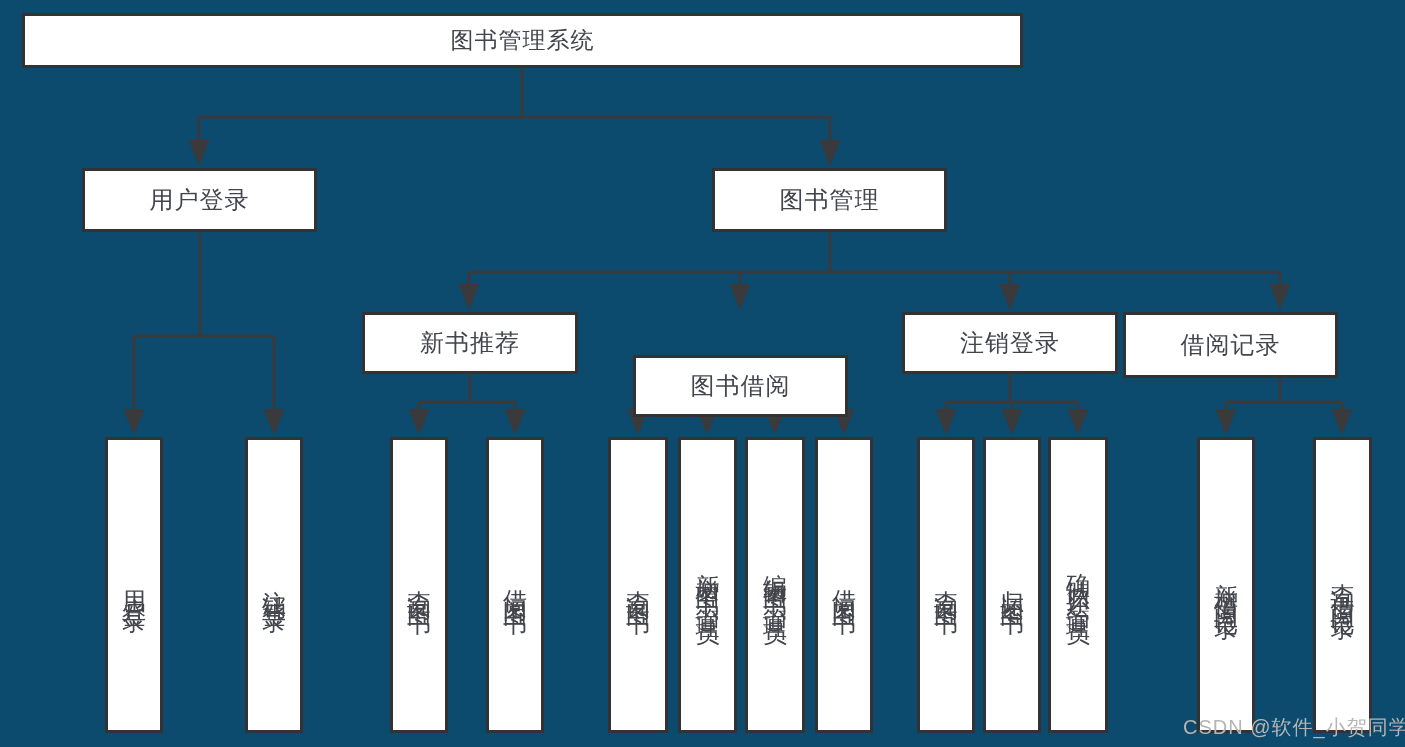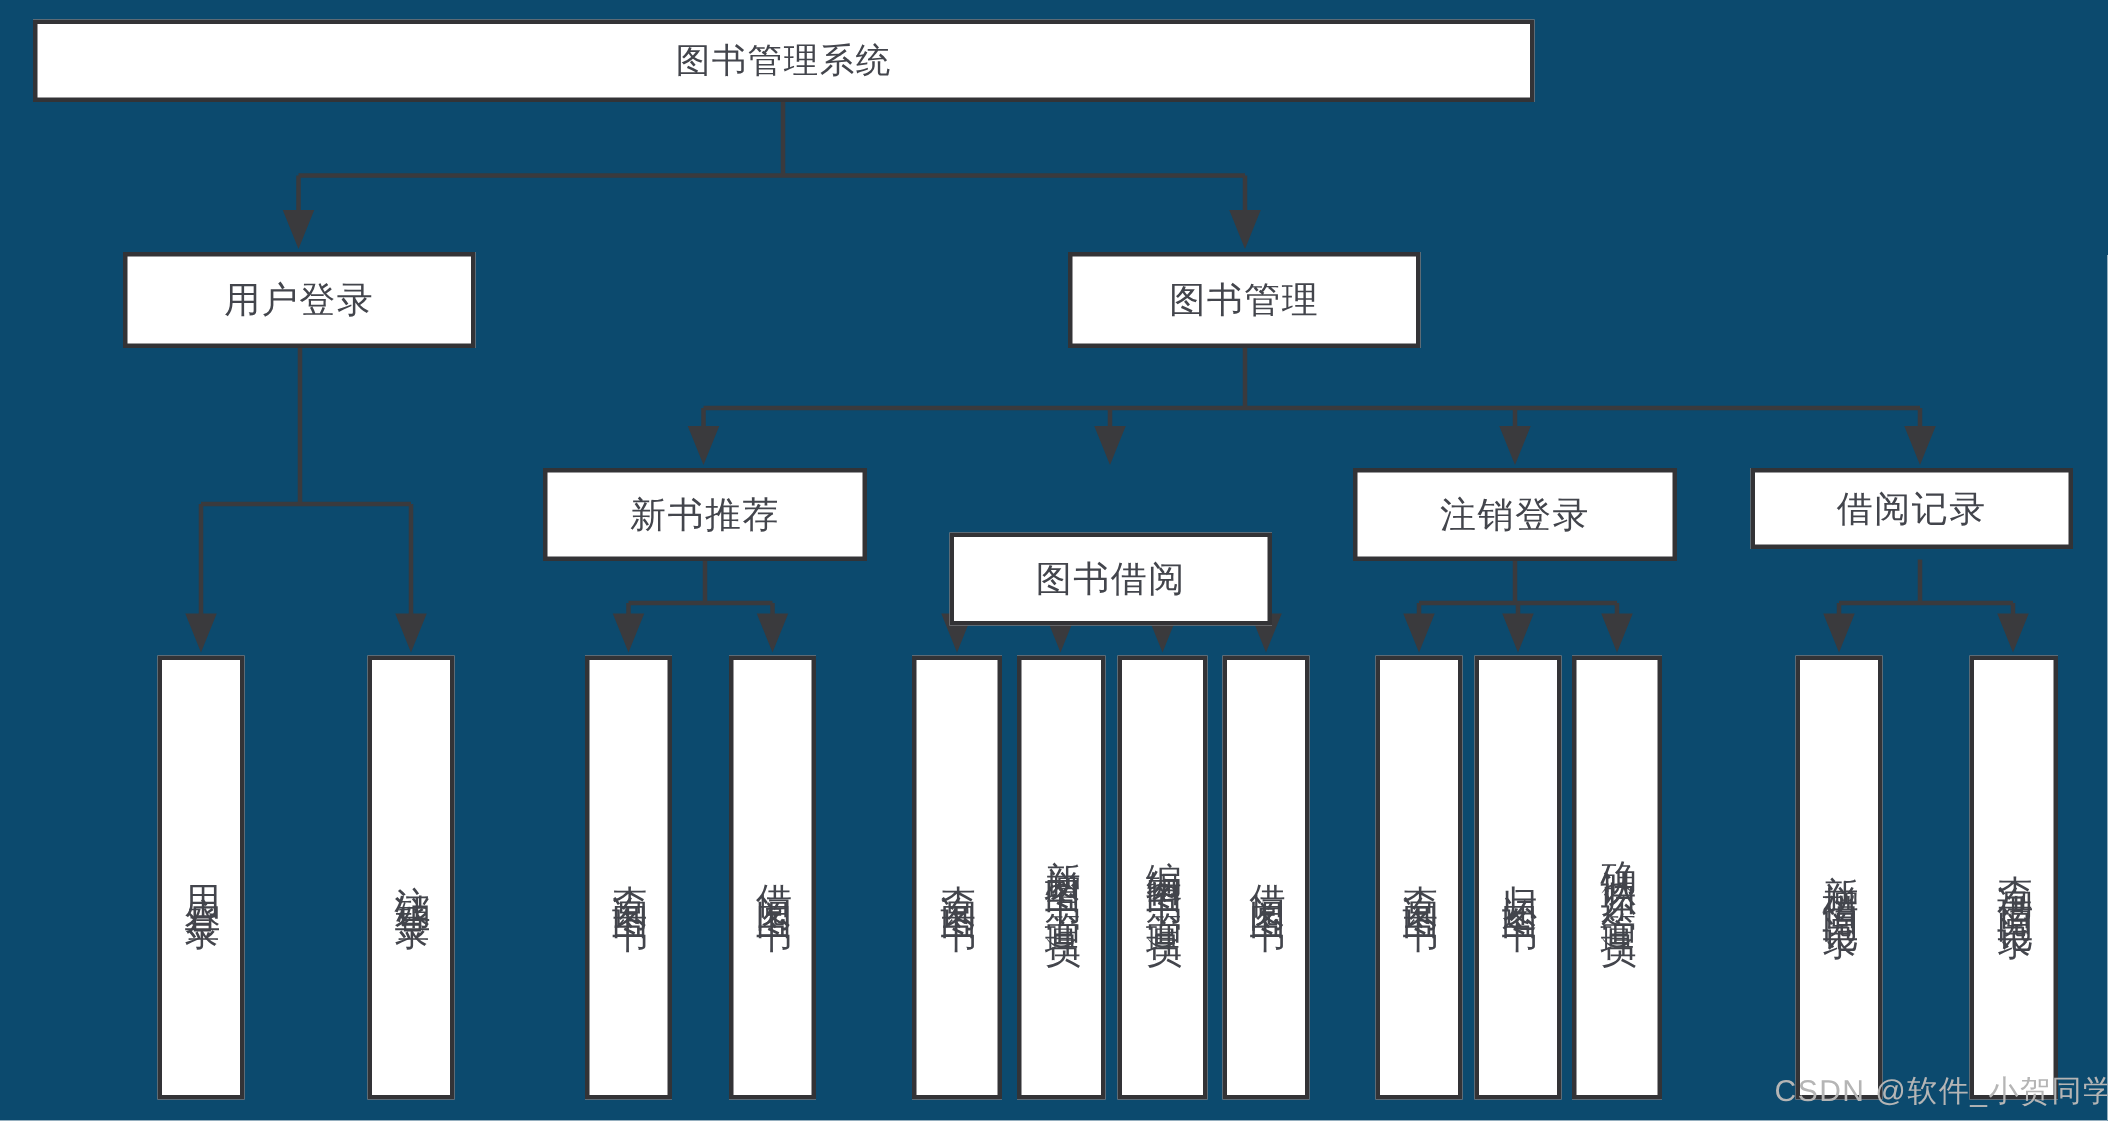--- a/index.html
+++ b/index.html
@@ -111,21 +111,21 @@
 
   <div class="node" style="left:362px; top:312px; width:216px; height:62px;">
     <span class="h-label">新书推荐</span>
   </div>
   <div class="node" style="left:633px; top:312px; width:215px; height:62px;margin-top:43px;">
     <span class="h-label">图书借阅</span>
   </div>
   <div class="node" style="left:902px; top:312px; width:216px; height:62px;">
     <span class="h-label">注销登录</span>
   </div>
-  <div class="node" style="left:1167px; top:312px; width:215px; height:54px;">
+  <div class="node" style="left:1123px; top:312px; width:215px; height:66px;">
     <span class="h-label">借阅记录</span>
   </div>
 
   <div class="node" style="left:105px; top:437px; width:58px; height:296px;">
     <span class="v-text">用户登录</span>
   </div>
   <div class="node" style="left:245px; top:437px; width:58px; height:296px;">
     <span class="v-text">注销登录</span>
   </div>
 

